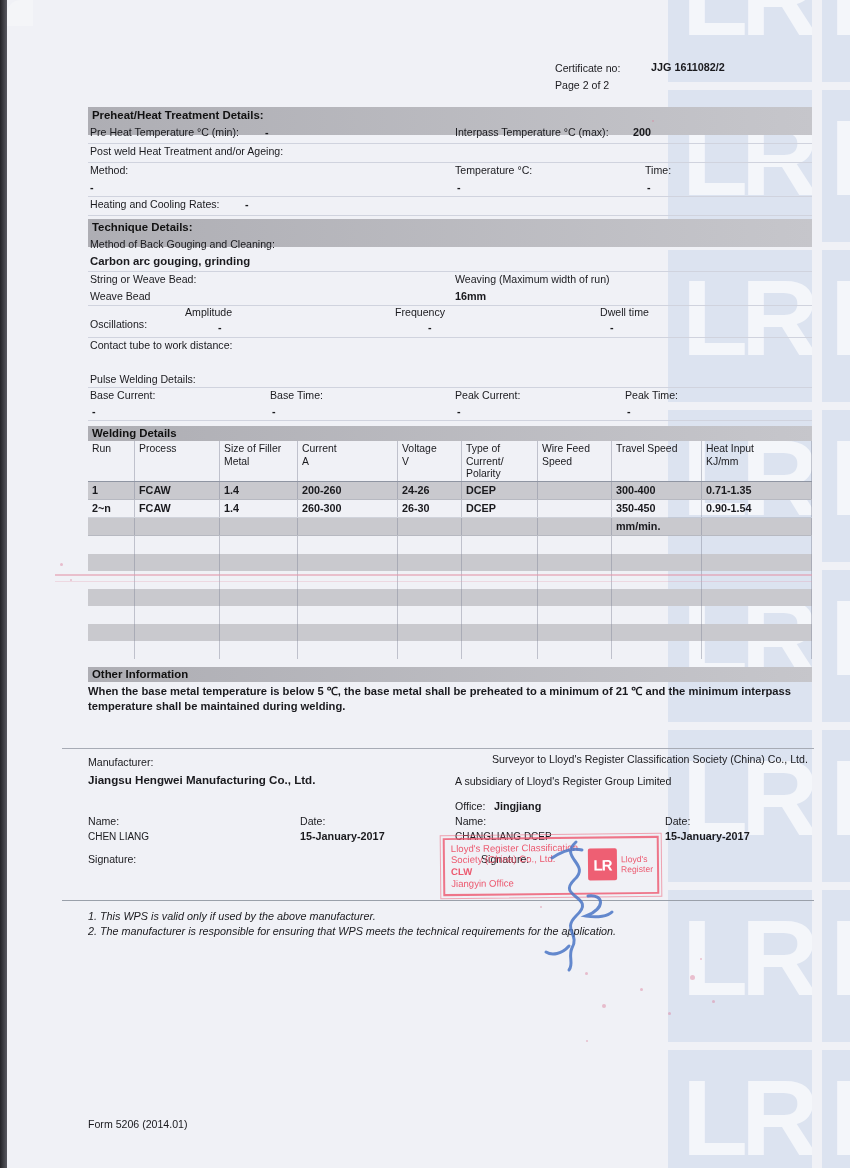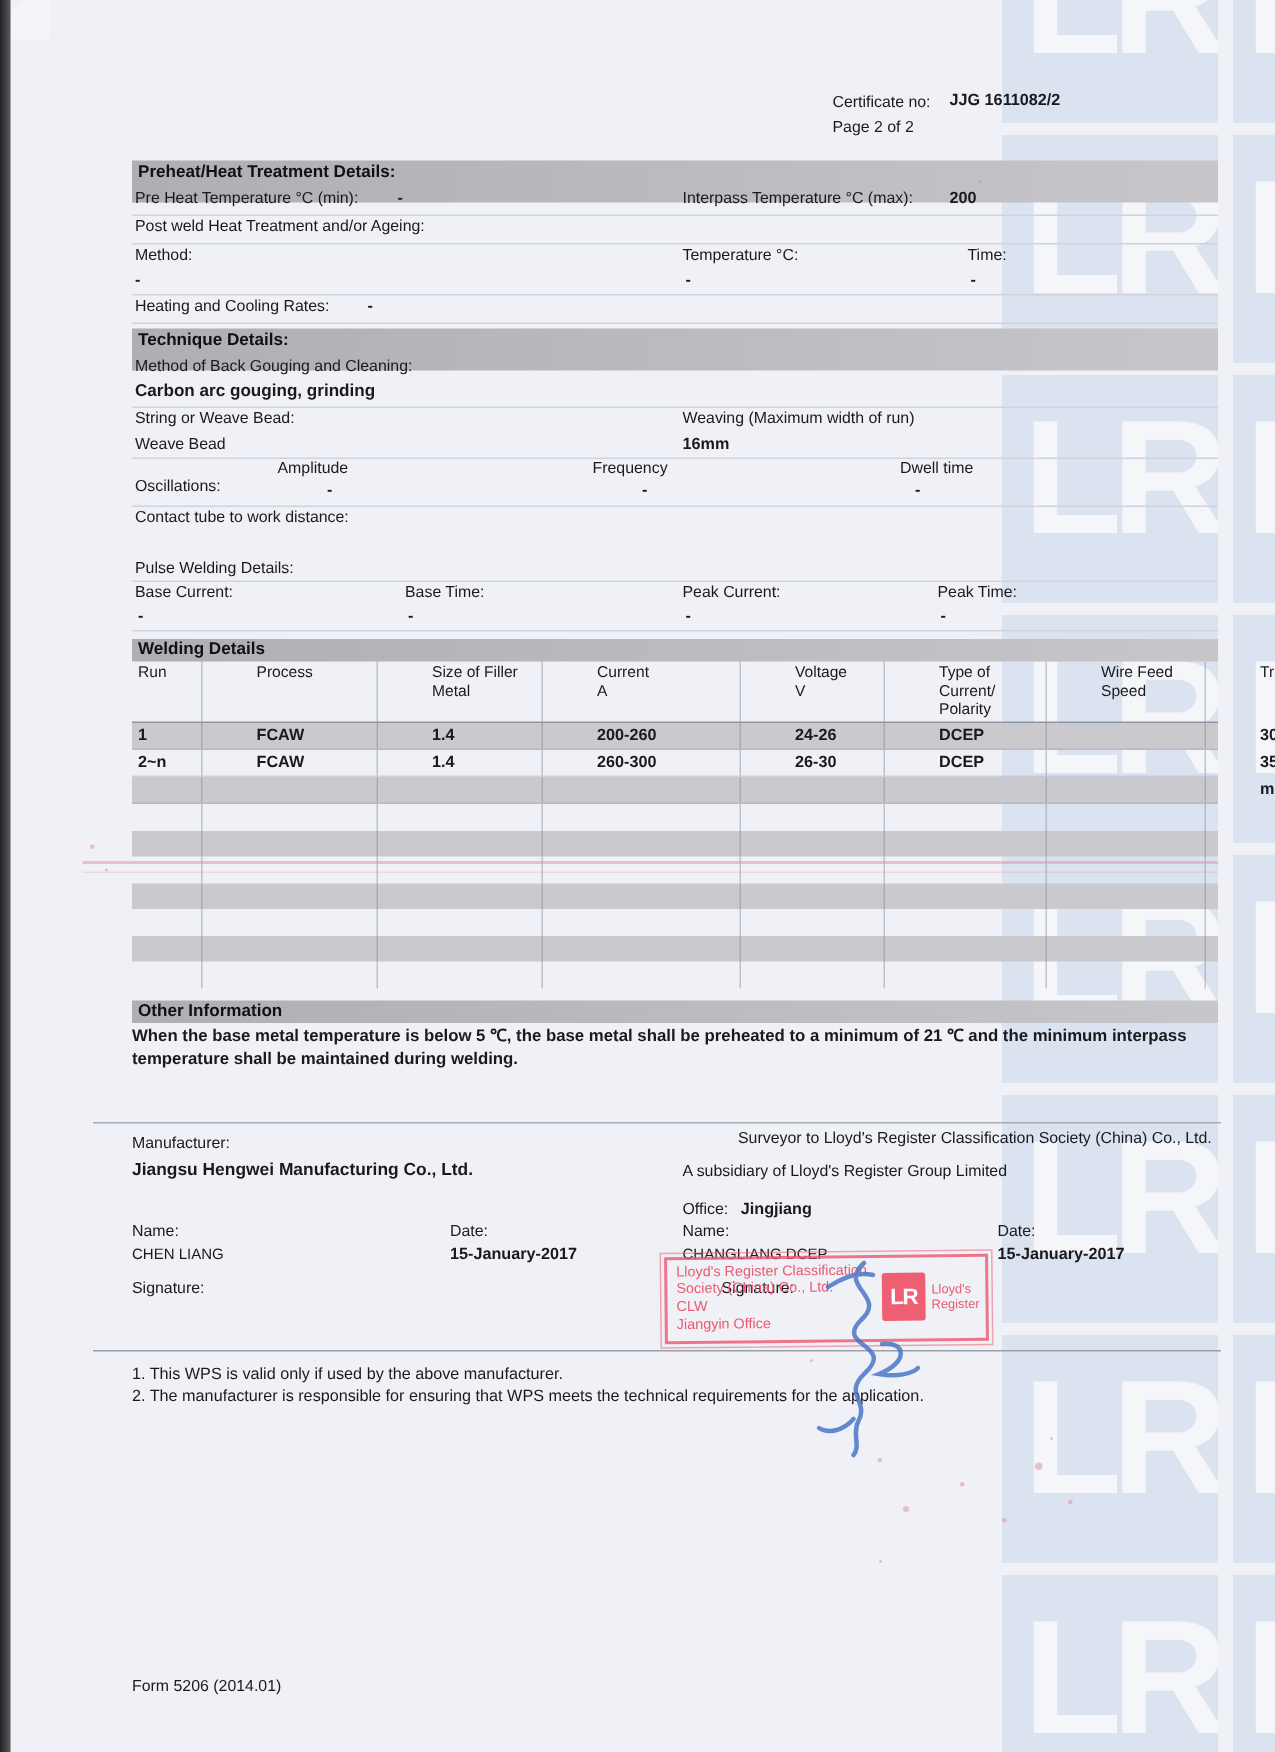--- a/index.html
+++ b/index.html
@@ -30,36 +30,36 @@
     background:linear-gradient(90deg,#aeaeb4,#c6c6cb);
     font-size:11.4px;font-weight:bold;line-height:16px;padding-left:4px;
     box-sizing:border-box;color:#111;}
   .row{position:absolute;left:88px;width:724px;}
   .row.bb{border-bottom:1px solid #d0d3de;}
   .row span{position:absolute;top:2px;}
 
   
   #welding-table{position:absolute;left:88px;top:441px;width:724px;}
   .trow{display:grid;grid-template-columns:47px 85px 78px 100px 64px 76px 74px 90px 110px;
-    width:724px;box-sizing:border-box;gap:32px;}
+    width:724px;box-sizing:border-box;}
   .tcell{border-right:1px solid rgba(130,136,152,.45);padding:2px 1px 0 4px;
     box-sizing:border-box;white-space:pre-line;overflow:hidden;}
   .tcell:first-child{border-left:none;}
   .thead-row .tcell{font-size:10.4px;line-height:12.5px;height:40px;}
   .thead-row{border-bottom:1px solid #8f95a2;}
   .tdata .tcell{font-size:10.8px;font-weight:bold;height:17px;}
   .tdata{border-bottom:1px solid rgba(150,155,170,.35);}
   .tgray{background:#c9c9ce;}
   .tempty .tcell{height:17.5px;}
 
   
   .para{font-size:11.2px;font-weight:bold;line-height:15px;width:722px;}
 
   .hline{position:absolute;height:1px;background:#9aa0aa;}
-  .note{font-size:10.8px;line-height:15px;text-align:center;}
+  .note{font-size:10.8px;font-style:italic;line-height:15px;text-align:center;}
 
   
   #stamp{position:absolute;left:443px;top:837px;width:212px;height:54px;
     border:2px solid rgba(237,86,110,.8);outline:1px solid rgba(237,86,110,.5);
     outline-offset:2px;transform:rotate(-.6deg);z-index:20;background:rgba(255,255,255,0);}
   #stamp .sline{position:absolute;left:6px;color:#ec5a70;font-size:9.6px;
     line-height:11px;white-space:nowrap;}
   #stamp .lr-box{position:absolute;left:143px;top:10px;width:29px;height:32px;
     background:#ee5f73;color:#fff;font-weight:bold;font-size:15px;
     display:flex;align-items:center;justify-content:center;letter-spacing:-1px;
@@ -122,21 +122,21 @@
       <span class="wm-glyph" style="left: 8px; color: rgb(244, 246, 250);">LR</span>
     </div>
     <div class="wm-tile" style="left: 822px; top: 1050px; width: 28px; height: 152px; background: rgb(220, 227, 240);">
       <span class="wm-glyph" style="left: 8px; color: rgb(244, 246, 250);">LR</span>
     </div>
   </div>
 
 <div id="content">
 
   <div class="abs lbl" style="left:555px;top:62px;">Certificate no:</div>
-  <div class="abs val" style="left:633px;top:61px;text-align:center;">JJG 1611082/2</div>
+  <div class="abs val" style="left:651px;top:61px;text-align:center;">JJG 1611082/2</div>
   <div class="abs lbl" style="left:555px;top:79px;">Page 2 of 2</div>
 
   <div class="bar" style="top:107px;">Preheat/Heat Treatment Details:</div>
   <div class="row bb" style="top:124px;height:19px;">
     <span class="lbl" style="left:2px;">Pre Heat Temperature °C (min):</span>
     <span class="val" style="left:177px;">-</span>
     <span class="lbl" style="left:367px;">Interpass Temperature °C (max):</span>
     <span class="val" style="left:545px;">200</span>
   </div>
   <div class="row bb" style="top:143px;height:19px;">
@@ -363,21 +363,21 @@
   <div class="hline" style="left:62px;top:900px;width:752px;background:#9aa0aa;"></div>
   <div class="abs note" style="left:88px;top:909px;">1. This WPS is valid only if used by the above manufacturer.</div>
   <div class="abs note" style="left:88px;top:924px;">2. The manufacturer is responsible for ensuring that WPS meets the technical requirements for the application.</div>
 
   <div class="abs lbl" style="left:88px;top:1118px;">Form 5206 (2014.01)</div>
 </div>
 
 <div id="stamp">
   <div class="sline" style="top:3px;">Lloyd's Register Classification</div>
   <div class="sline" style="top:14px;">Society (China) Co., Ltd.</div>
-  <div class="sline" style="top:26px;">CLW</div>
+  <div class="sline" style="top:26px;font-weight:bold;">CLW</div>
   <div class="sline" style="top:38px;">Jiangyin Office</div>
   <div class="lr-box">LR</div>
   <div class="brand">
     <div>Lloyd's</div>
     <div>Register</div>
   </div>
 </div>
 
 <svg id="signature-svg" width="140" height="140" viewBox="0 0 140 140">
   <g fill="none" stroke="#4b76c6" stroke-width="3" stroke-linecap="round" opacity="0.85">

